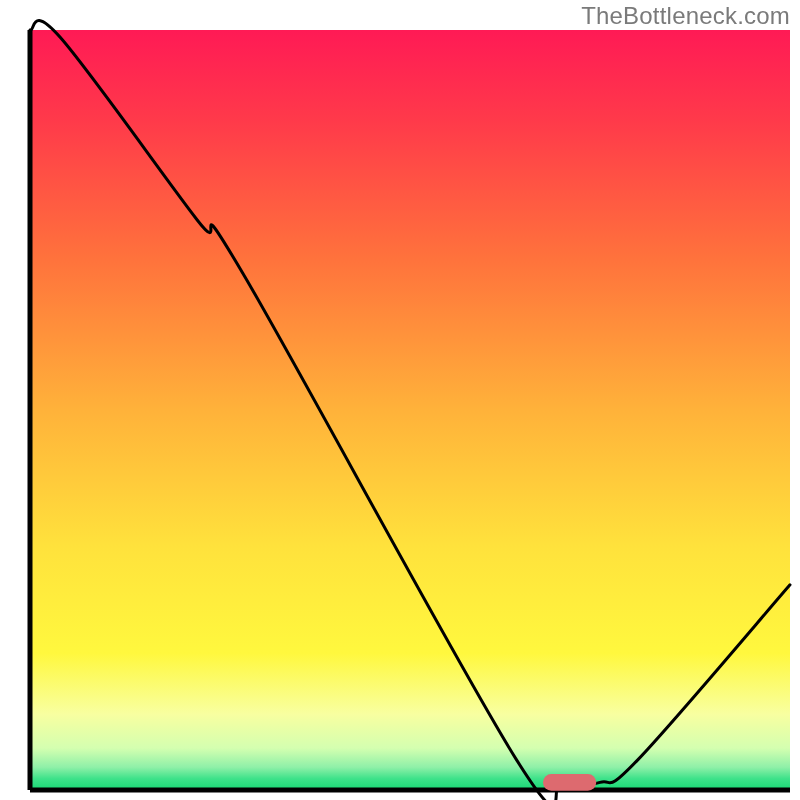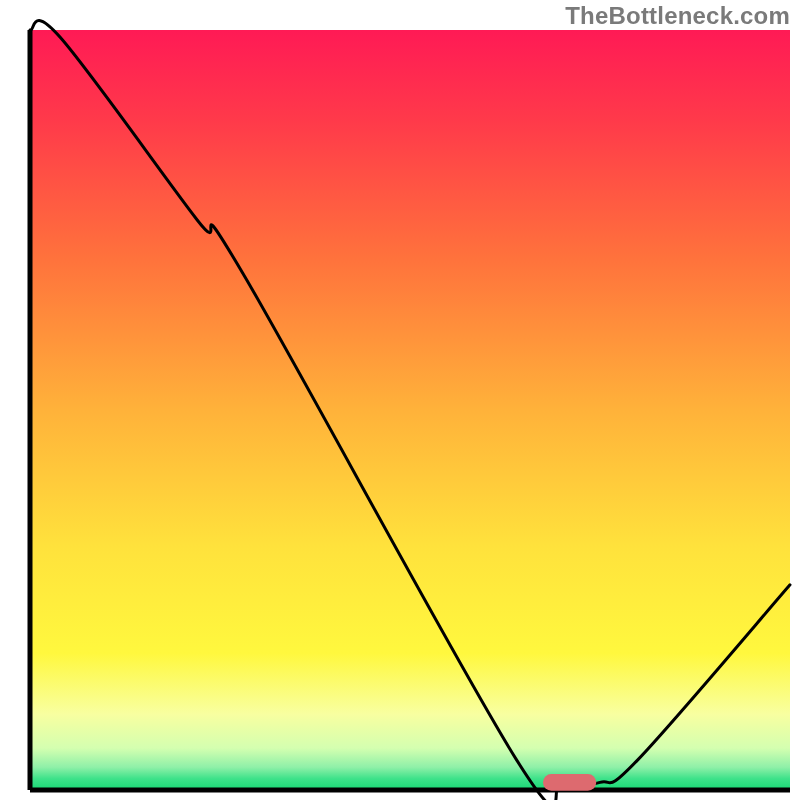--- a/index.html
+++ b/index.html
@@ -13,21 +13,21 @@
   .wrap {
     position: relative;
     width: 800px;
     height: 800px;
   }
   .attribution {
     position: absolute;
     top: 2px;
     right: 10px;
     font-size: 24px;
-    font-weight: 700;
+    font-weight: 400;
     color: #7a7a7a;
     letter-spacing: 0.2px;
   }
   svg.chart {
     position: absolute;
     left: 0;
     top: 0;
     width: 800px;
     height: 800px;
   }

